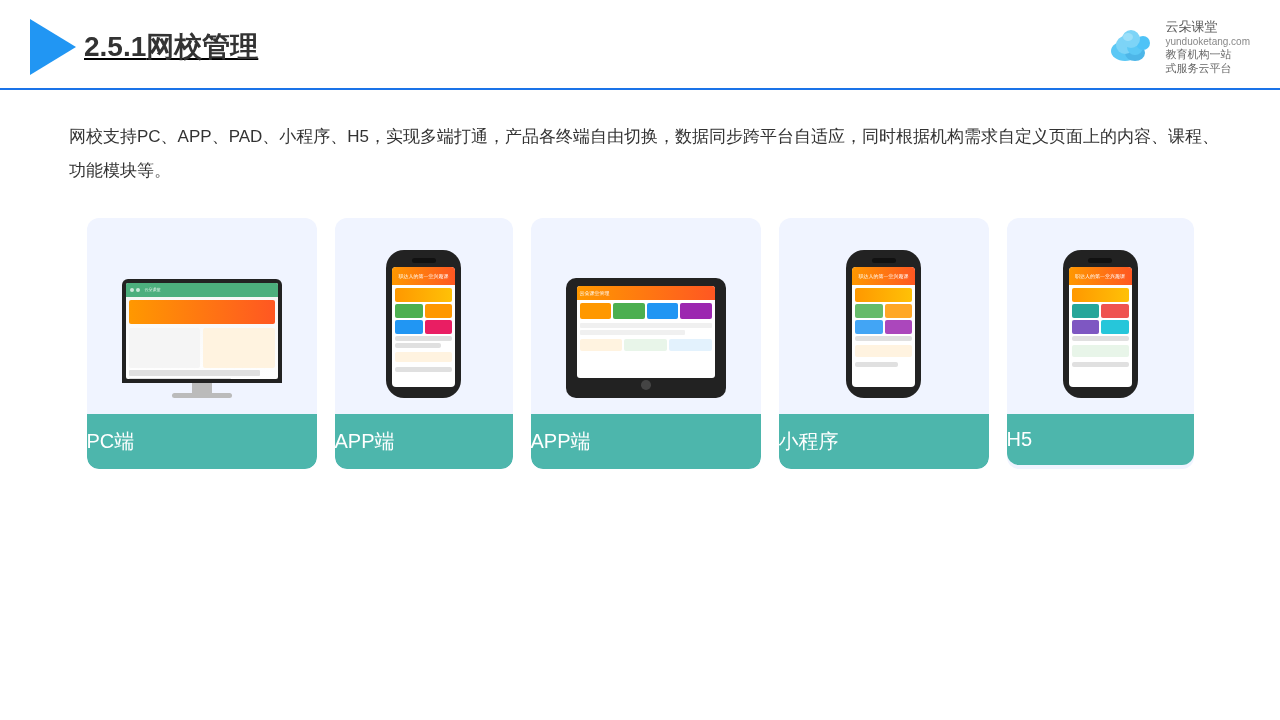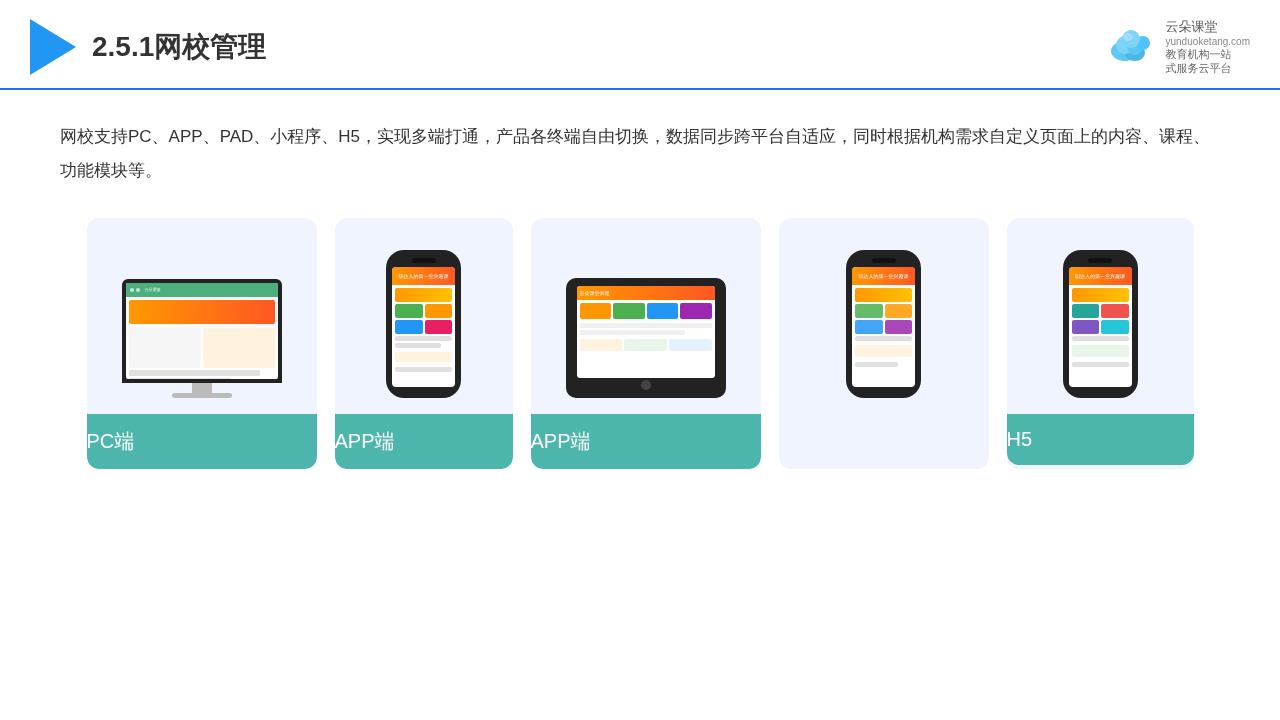--- a/index.html
+++ b/index.html
@@ -16,21 +16,22 @@
     .header {
       display: flex;
       align-items: center;
       justify-content: space-between;
       padding: 18px 30px 12px 30px;
       border-bottom: 2px solid #1a73e8;
     }
     .header-left {
       display: flex;
       align-items: center;
-      gap: 16px;
+      gap: 8px;
+      text-decoration: underline;
     }
     .logo-triangle {
       width: 0;
       height: 0;
       border-top: 28px solid transparent;
       border-bottom: 28px solid transparent;
       border-left: 46px solid #2196f3;
     }
     .header-title {
       font-size: 28px;
@@ -73,20 +74,21 @@
 
     
     .content {
       padding: 30px 60px 20px 60px;
     }
     .description {
       font-size: 17px;
       color: #333;
       line-height: 2;
       margin-bottom: 30px;
+      margin-left: 9px;
     }
 
     
     .cards-row {
       display: flex;
       gap: 18px;
       justify-content: center;
       margin-top: 10px;
     }
     .card {
@@ -471,20 +473,21 @@
                   </div>
                   <div class="phone-row" style="background:#e0e0e0;height:5px;"></div>
                   <div style="height:12px;background:#fff3e0;border-radius:2px;margin-top:2px;"></div>
                   <div class="phone-row" style="background:#e0e0e0;height:5px;margin-top:3px;width:75%;"></div>
                 </div>
               </div>
             </div>
           </div>
         </div>
       </div>
+      <div class="card-label teal">小程序</div>
     </div>
 
     <div class="card card-h5">
       <div class="card-device">
         <div class="phone-mockup">
           <div class="phone-outer">
             <div class="phone-notch"></div>
             <div class="phone-screen">
               <div class="phone-screen-inner">
                 <div class="phone-screen-header">职达人的第一堂兴趣课</div>

